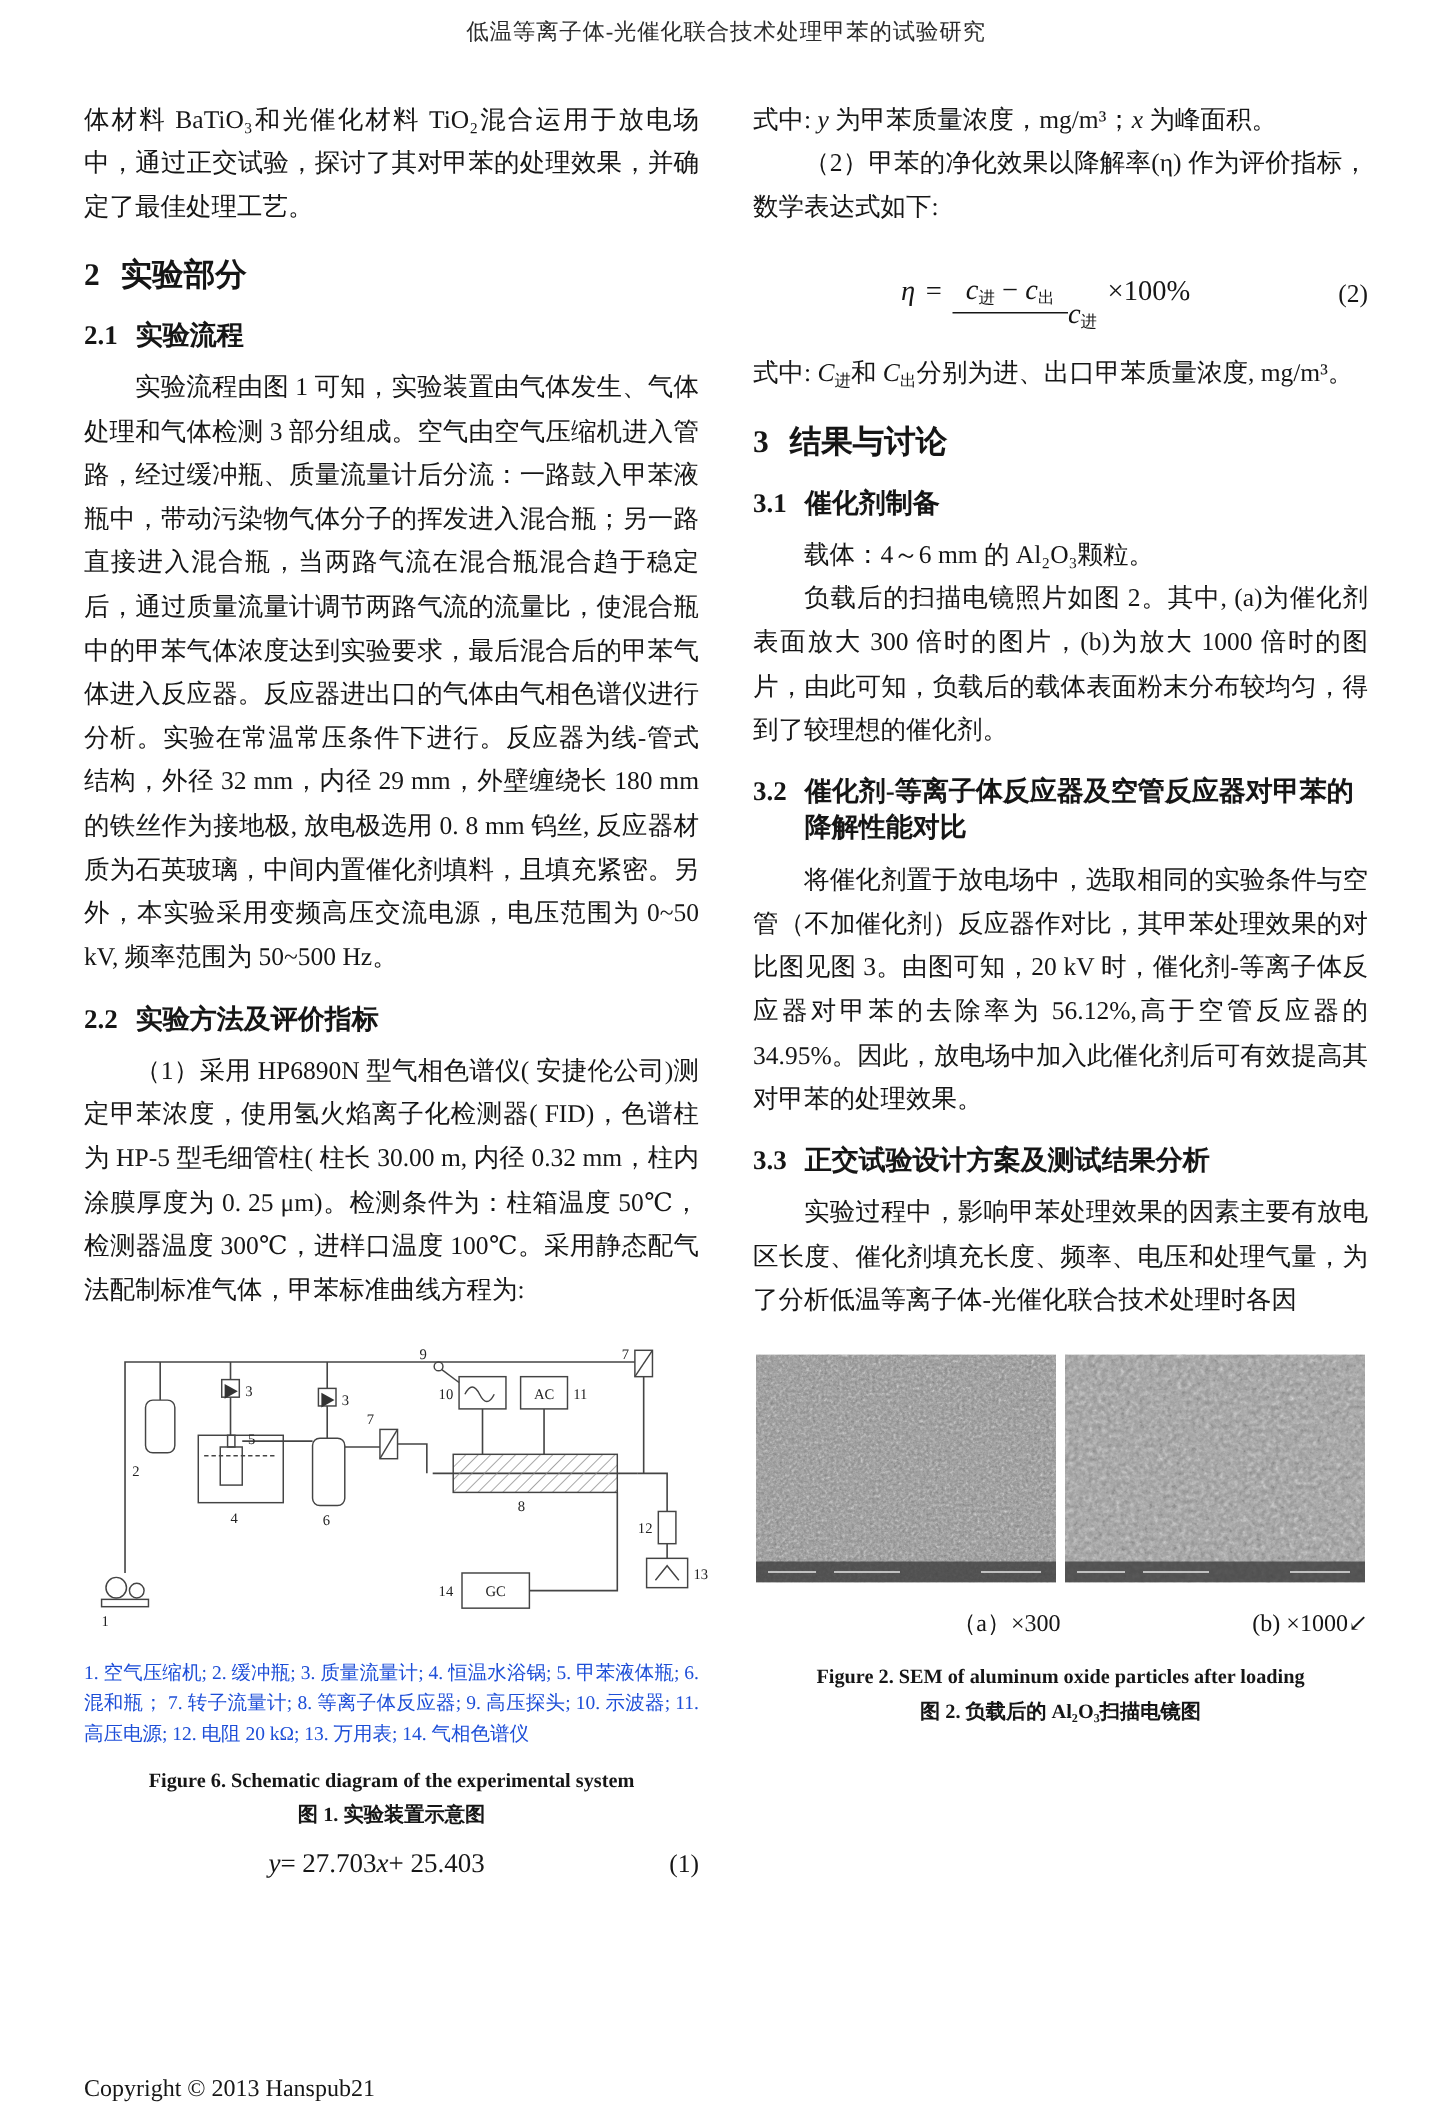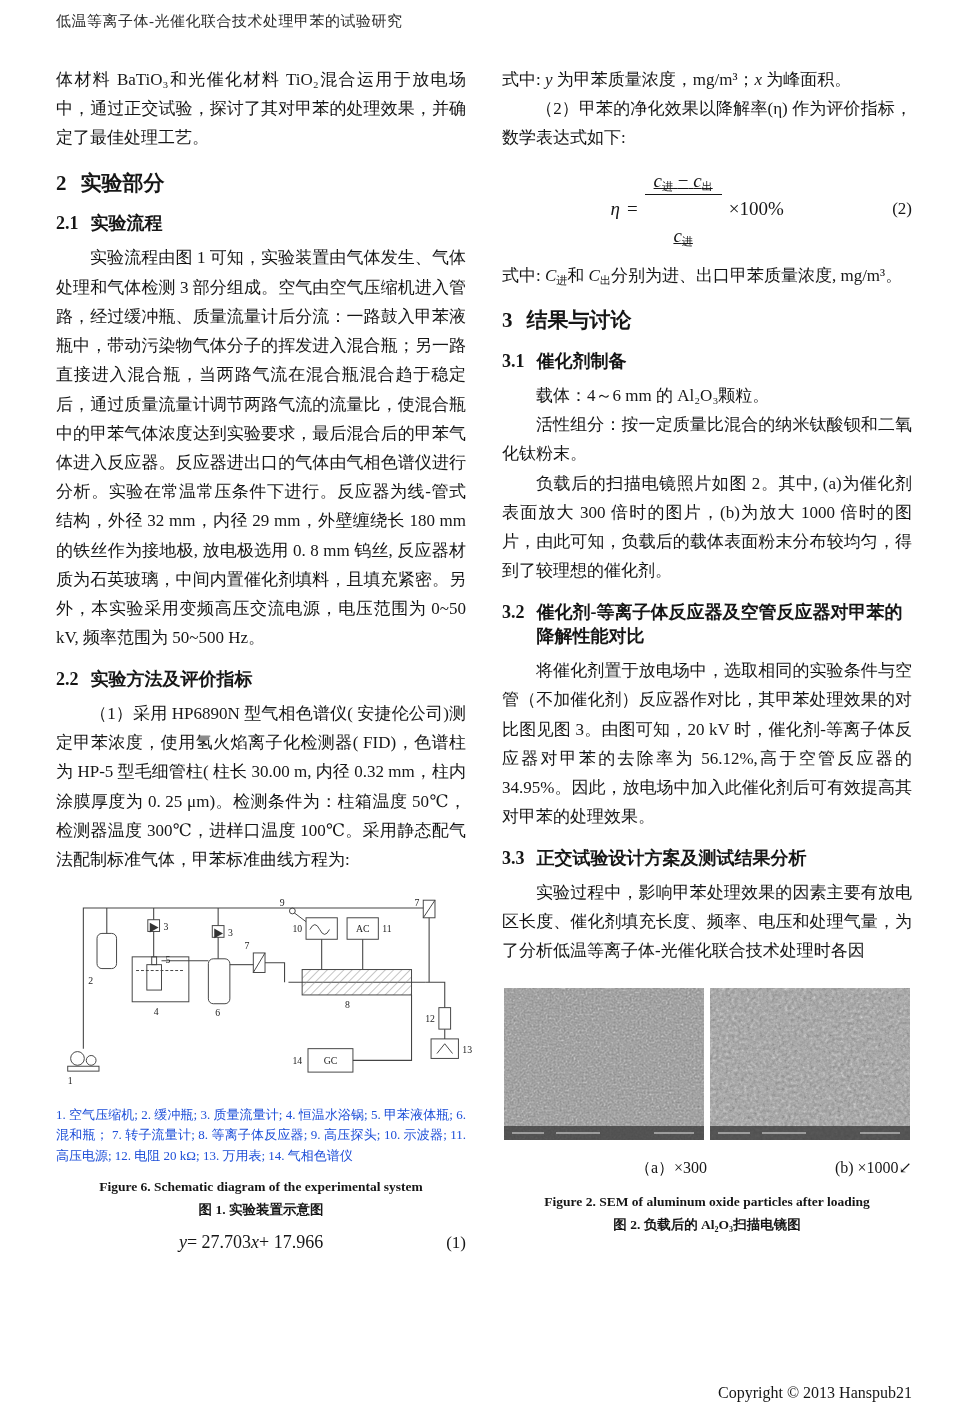--- a/index.html
+++ b/index.html
@@ -8,51 +8,51 @@
     position: relative;
     width: 964px;
     height: 1414px;
     margin: 0 auto;
     background: #ffffff;
     color: #161616;
     font-family: "Liberation Serif", "DejaVu Serif", serif;
     overflow: hidden;
     padding: 12px 52px 0 56px;
   }
-  .running-head { font-size: 15px; color: #2b2b2b; letter-spacing: 0.5px; }
+  .running-head { text-align: center; font-size: 15px; color: #2b2b2b; letter-spacing: 0.5px; }
   .columns { display: flex; gap: 36px; margin-top: 34px; }
   .col { flex: 1; min-width: 0; font-size: 17px; line-height: 1.72; text-align: justify; }
   p.para { margin: 0; }
   .indent { text-indent: 2em; }
   .heading { display: flex; font-weight: bold; line-height: 1.35; text-align: left; }
   .h-l1 { font-size: 21px; margin: 16px 0 10px; }
   .h-l1 .hnum { flex: 0 0 auto; margin-right: 14px; }
   .h-l2 { font-size: 18px; margin: 14px 0 8px; }
   .h-l2 .hnum { flex: 0 0 auto; margin-right: 12px; text-align: right; }
   .it { font-style: italic; }
   .subtxt { font-size: 11px; vertical-align: -3px; }
   .eq-row { display: flex; align-items: center; margin: 8px 0 6px; }
   .eq-body { flex: 1; display: flex; justify-content: center; align-items: center; font-size: 18px; }
   .eq2-body { gap: 7px; font-size: 19px; }
   .eq-num { font-size: 17px; }
-  .frac { display: inline-flex; flex-direction: column; align-items: center; line-height: 1.3; text-decoration: underline; }
+  .frac { display: inline-flex; flex-direction: row; align-items: center; line-height: 1.3; }
   .fnum { border-bottom: 1.2px solid #161616; padding: 0 9px 1px; }
   .fden { padding-top: 1px; margin-top: 28px; }
   .eq2-row { margin: 16px 0 12px; }
   figure { margin: 0; }
   .figure1 { margin-top: 16px; }
   .schematic { display: block; margin: 0 auto; }
   .legend { font-size: 13px; line-height: 1.55; margin-top: 10px; text-align: justify; color: #1d4ed8; }
   .fig-cap { text-align: center; font-weight: bold; font-size: 13.5px; margin-top: 5px; line-height: 1.35; }
   .fig-cap.first { margin-top: 12px; }
   .figure2 { margin-top: 22px; }
   .sem-row { display: flex; justify-content: center; gap: 6px; }
   .sem-labels { display: flex; margin-top: 14px; font-size: 16px; }
   .sem-labels span { flex: 1; text-align: right; }
-  .footer { position: absolute; left: 56px; right: 52px; bottom: 12px; display: flex; justify-content: flex-end; font-size: 16px; color: #161616; }
+  .footer { position: absolute; left: 56px; right: 52px; bottom: 12px; display: flex; justify-content: flex-start; font-size: 16px; color: #161616; }
 </style>
 </head>
 <body>
 
 <div class="page">
 
   <div class="running-head">低温等离子体-光催化联合技术处理甲苯的试验研究</div>
 
   <div class="columns">
 
@@ -181,21 +181,21 @@
         <div class="legend">1. 空气压缩机; 2. 缓冲瓶; 3. 质量流量计; 4. 恒温水浴锅; 5. 甲苯液体瓶; 6. 混和瓶； 7. 转子流量计; 8. 等离子体反应器; 9. 高压探头; 10. 示波器; 11. 高压电源; 12. 电阻 20 kΩ; 13. 万用表; 14. 气相色谱仪</div>
         <div class="fig-cap first">Figure 6. Schematic diagram of the experimental system</div>
         <div class="fig-cap">图 1. 实验装置示意图</div>
       </figure>
 
       <div class="eq-row">
         <div class="eq-body">
           <span class="it">y</span>
             <span> = 27.703</span>
             <span class="it">x</span>
-            <span> + 17.966</span>
+            <span> + 25.403</span>
         </div>
         <span class="eq-num">(1)</span>
       </div>
 
     </div>
 
     <div class="col">
 
       <p class="para"><span>式中: </span><span class="it">y</span><span> 为甲苯质量浓度，mg/m³；</span><span class="it">x</span><span> 为峰面积。</span></p>
 
@@ -220,21 +220,20 @@
         <span class="hnum">3</span>
         <span>结果与讨论</span>
       </div>
 
       <div class="heading h-l2">
         <span class="hnum">3.1</span>
         <span>催化剂制备</span>
       </div>
 
       <p class="para indent">载体：4～6 mm 的 Al₂O₃颗粒。</p>
-      <p class="para indent">活性组分：按一定质量比混合的纳米钛酸钡和二氧化钛粉末。</p>
       <p class="para indent">负载后的扫描电镜照片如图 2。其中, (a)为催化剂表面放大 300 倍时的图片，(b)为放大 1000 倍时的图片，由此可知，负载后的载体表面粉末分布较均匀，得到了较理想的催化剂。</p>
 
       <div class="heading h-l2">
         <span class="hnum">3.2</span>
         <span>催化剂-等离子体反应器及空管反应器对甲苯的降解性能对比</span>
       </div>
 
       <p class="para indent">将催化剂置于放电场中，选取相同的实验条件与空管（不加催化剂）反应器作对比，其甲苯处理效果的对比图见图 3。由图可知，20 kV 时，催化剂-等离子体反应器对甲苯的去除率为 56.12%,高于空管反应器的 34.95%。因此，放电场中加入此催化剂后可有效提高其对甲苯的处理效果。</p>
 
       <div class="heading h-l2">

